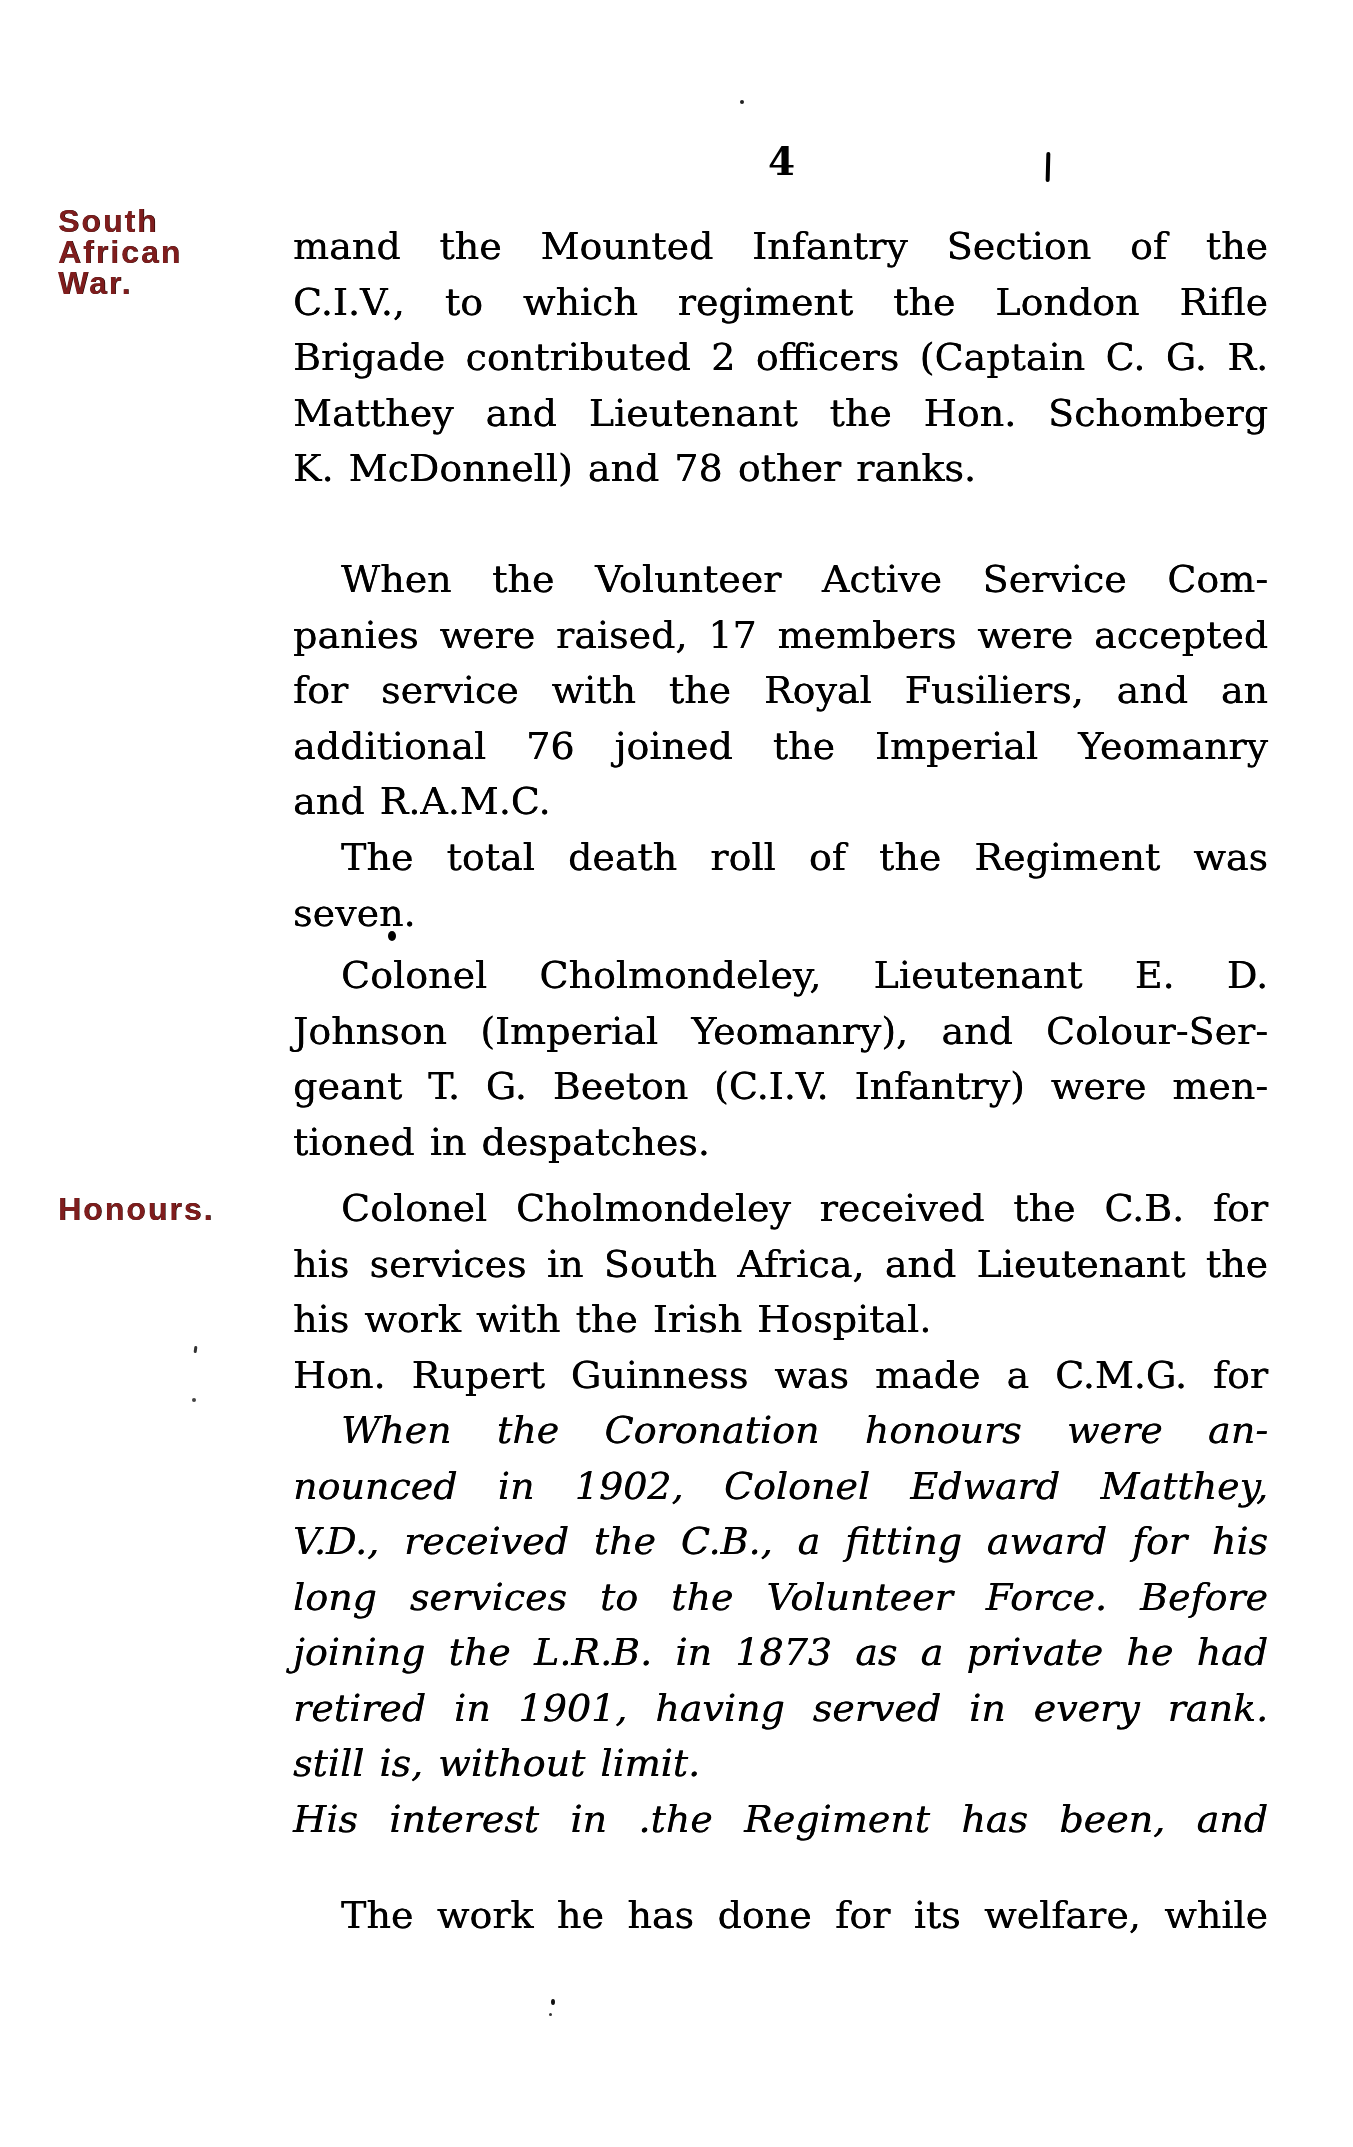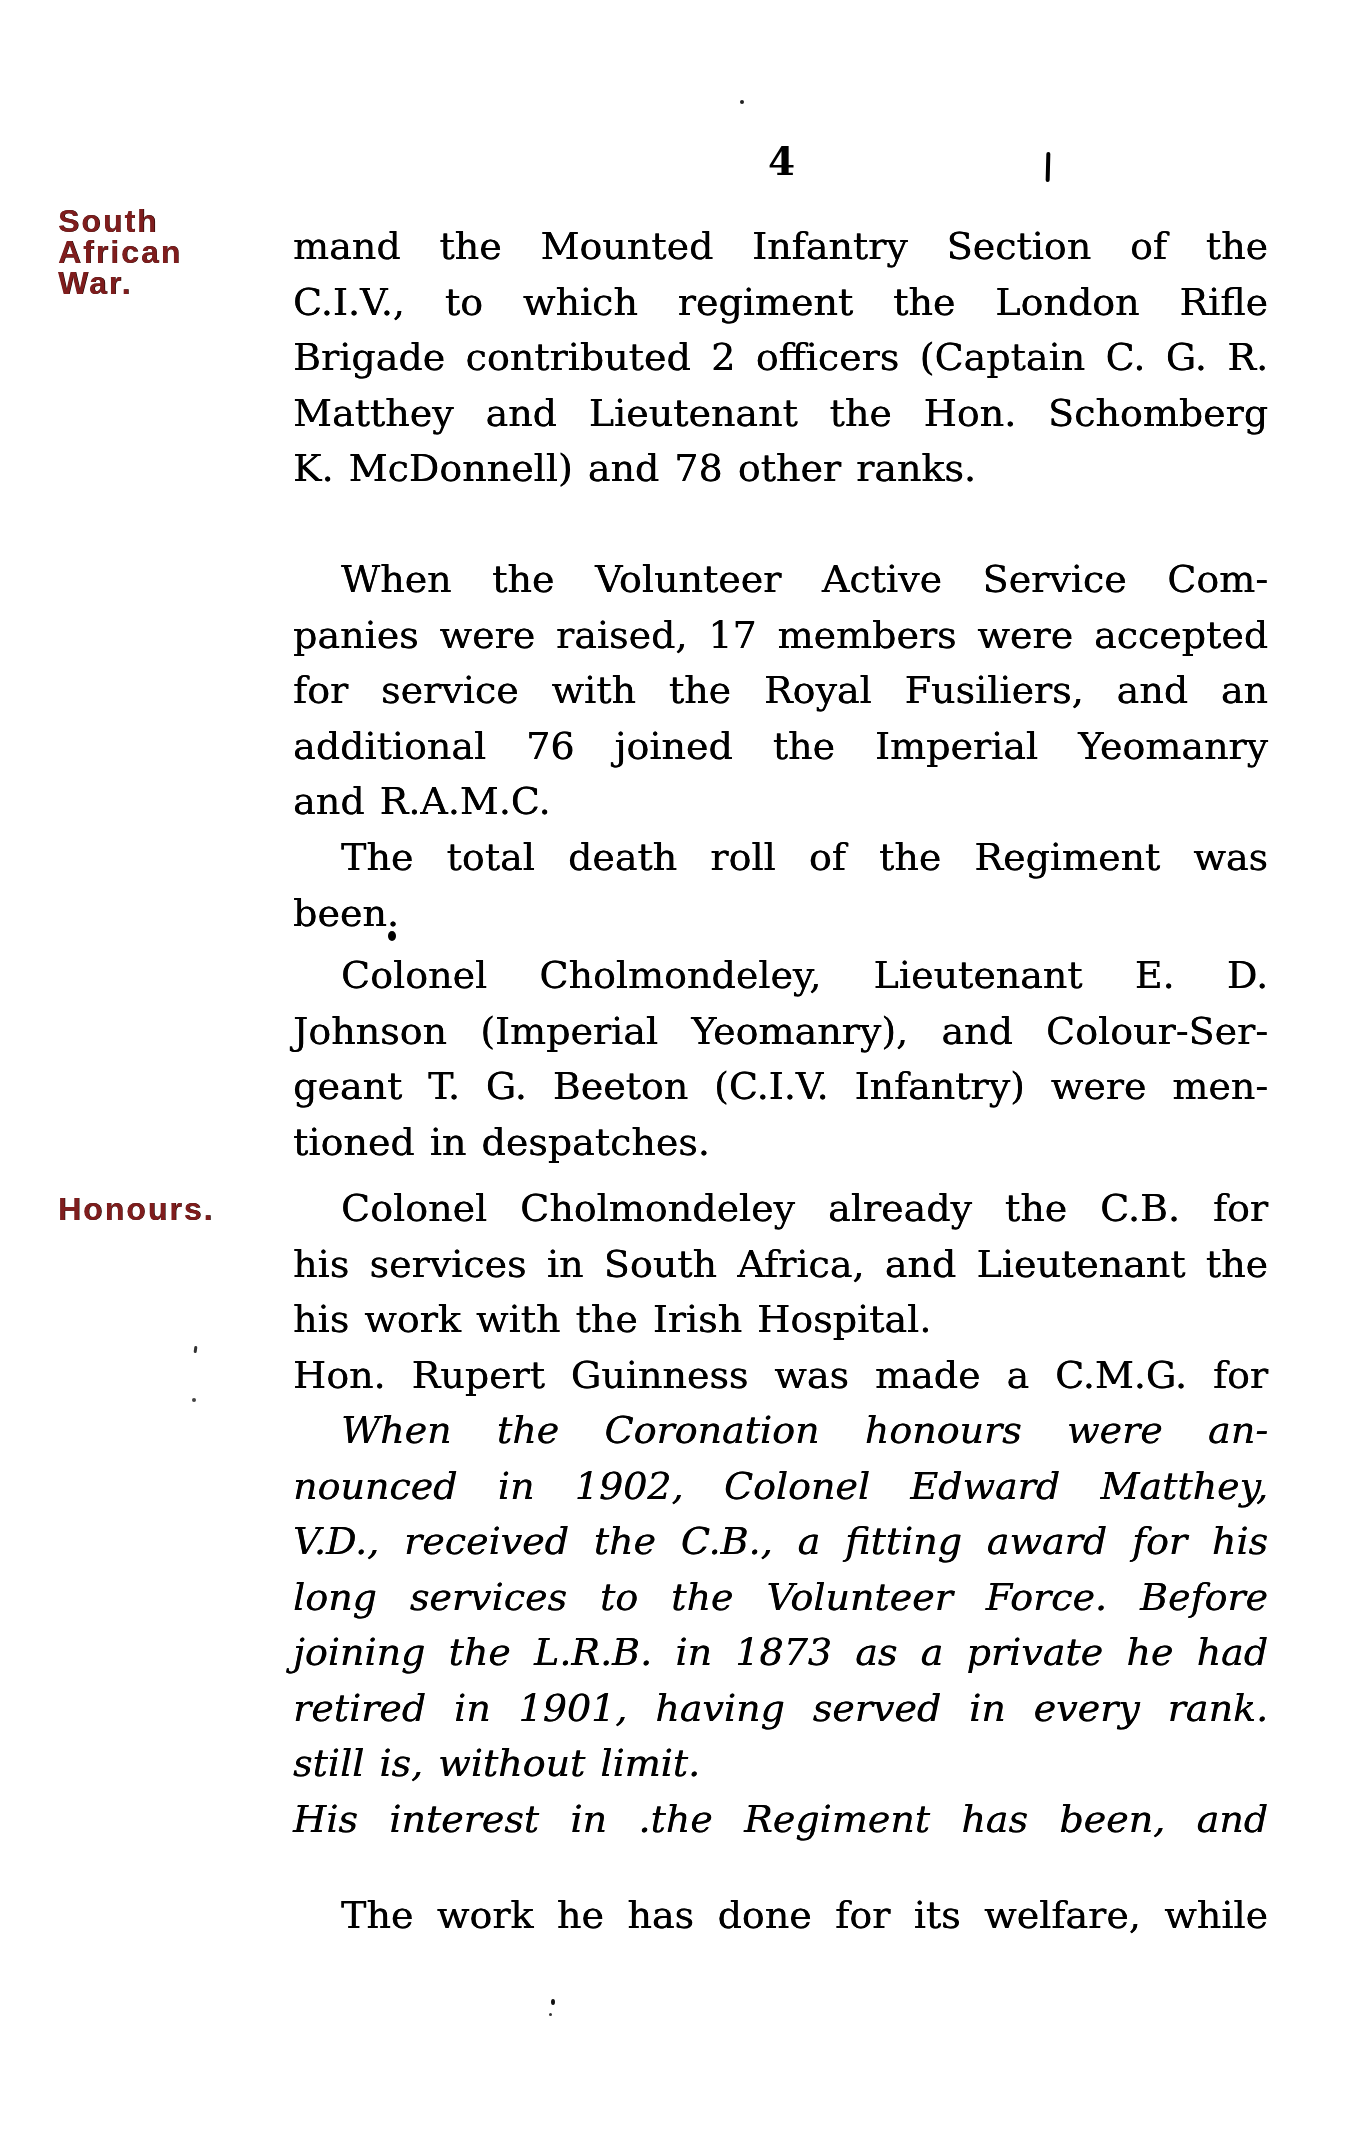--- a/index.html
+++ b/index.html
@@ -72,33 +72,33 @@
   <div class="para p2">
     <div class="tline indent">When the Volunteer Active Service Com-</div>
     <div class="tline">panies were raised, 17 members were accepted</div>
     <div class="tline">for service with the Royal Fusiliers, and an</div>
     <div class="tline">additional 76 joined the Imperial Yeomanry</div>
     <div class="tline last">and R.A.M.C.</div>
   </div>
 
   <div class="para p3">
     <div class="tline indent">The total death roll of the Regiment was</div>
-    <div class="tline last">been.</div>
+    <div class="tline last">seven.</div>
   </div>
   <div class="mark speck-seven"></div>
 
   <div class="para p4">
     <div class="tline indent">Colonel Cholmondeley, Lieutenant E. D.</div>
     <div class="tline">Johnson (Imperial Yeomanry), and Colour-Ser-</div>
     <div class="tline">geant T. G. Beeton (C.I.V. Infantry) were men-</div>
     <div class="tline last">tioned in despatches.</div>
   </div>
 
   <div class="para p5">
-    <div class="tline indent">Colonel Cholmondeley already the C.B. for</div>
+    <div class="tline indent">Colonel Cholmondeley received the C.B. for</div>
     <div class="tline">his services in South Africa, and Lieutenant the</div>
     <div class="tline last">his work with the Irish Hospital.</div>
     <div class="tline">Hon. Rupert Guinness was made a C.M.G. for</div>
   </div>
   <div class="mark speck-m1"></div>
   <div class="mark speck-m2"></div>
 
   <div class="para p6">
     <div class="tline indent">When the Coronation honours were an-</div>
     <div class="tline">nounced in 1902, Colonel Edward Matthey,</div>

